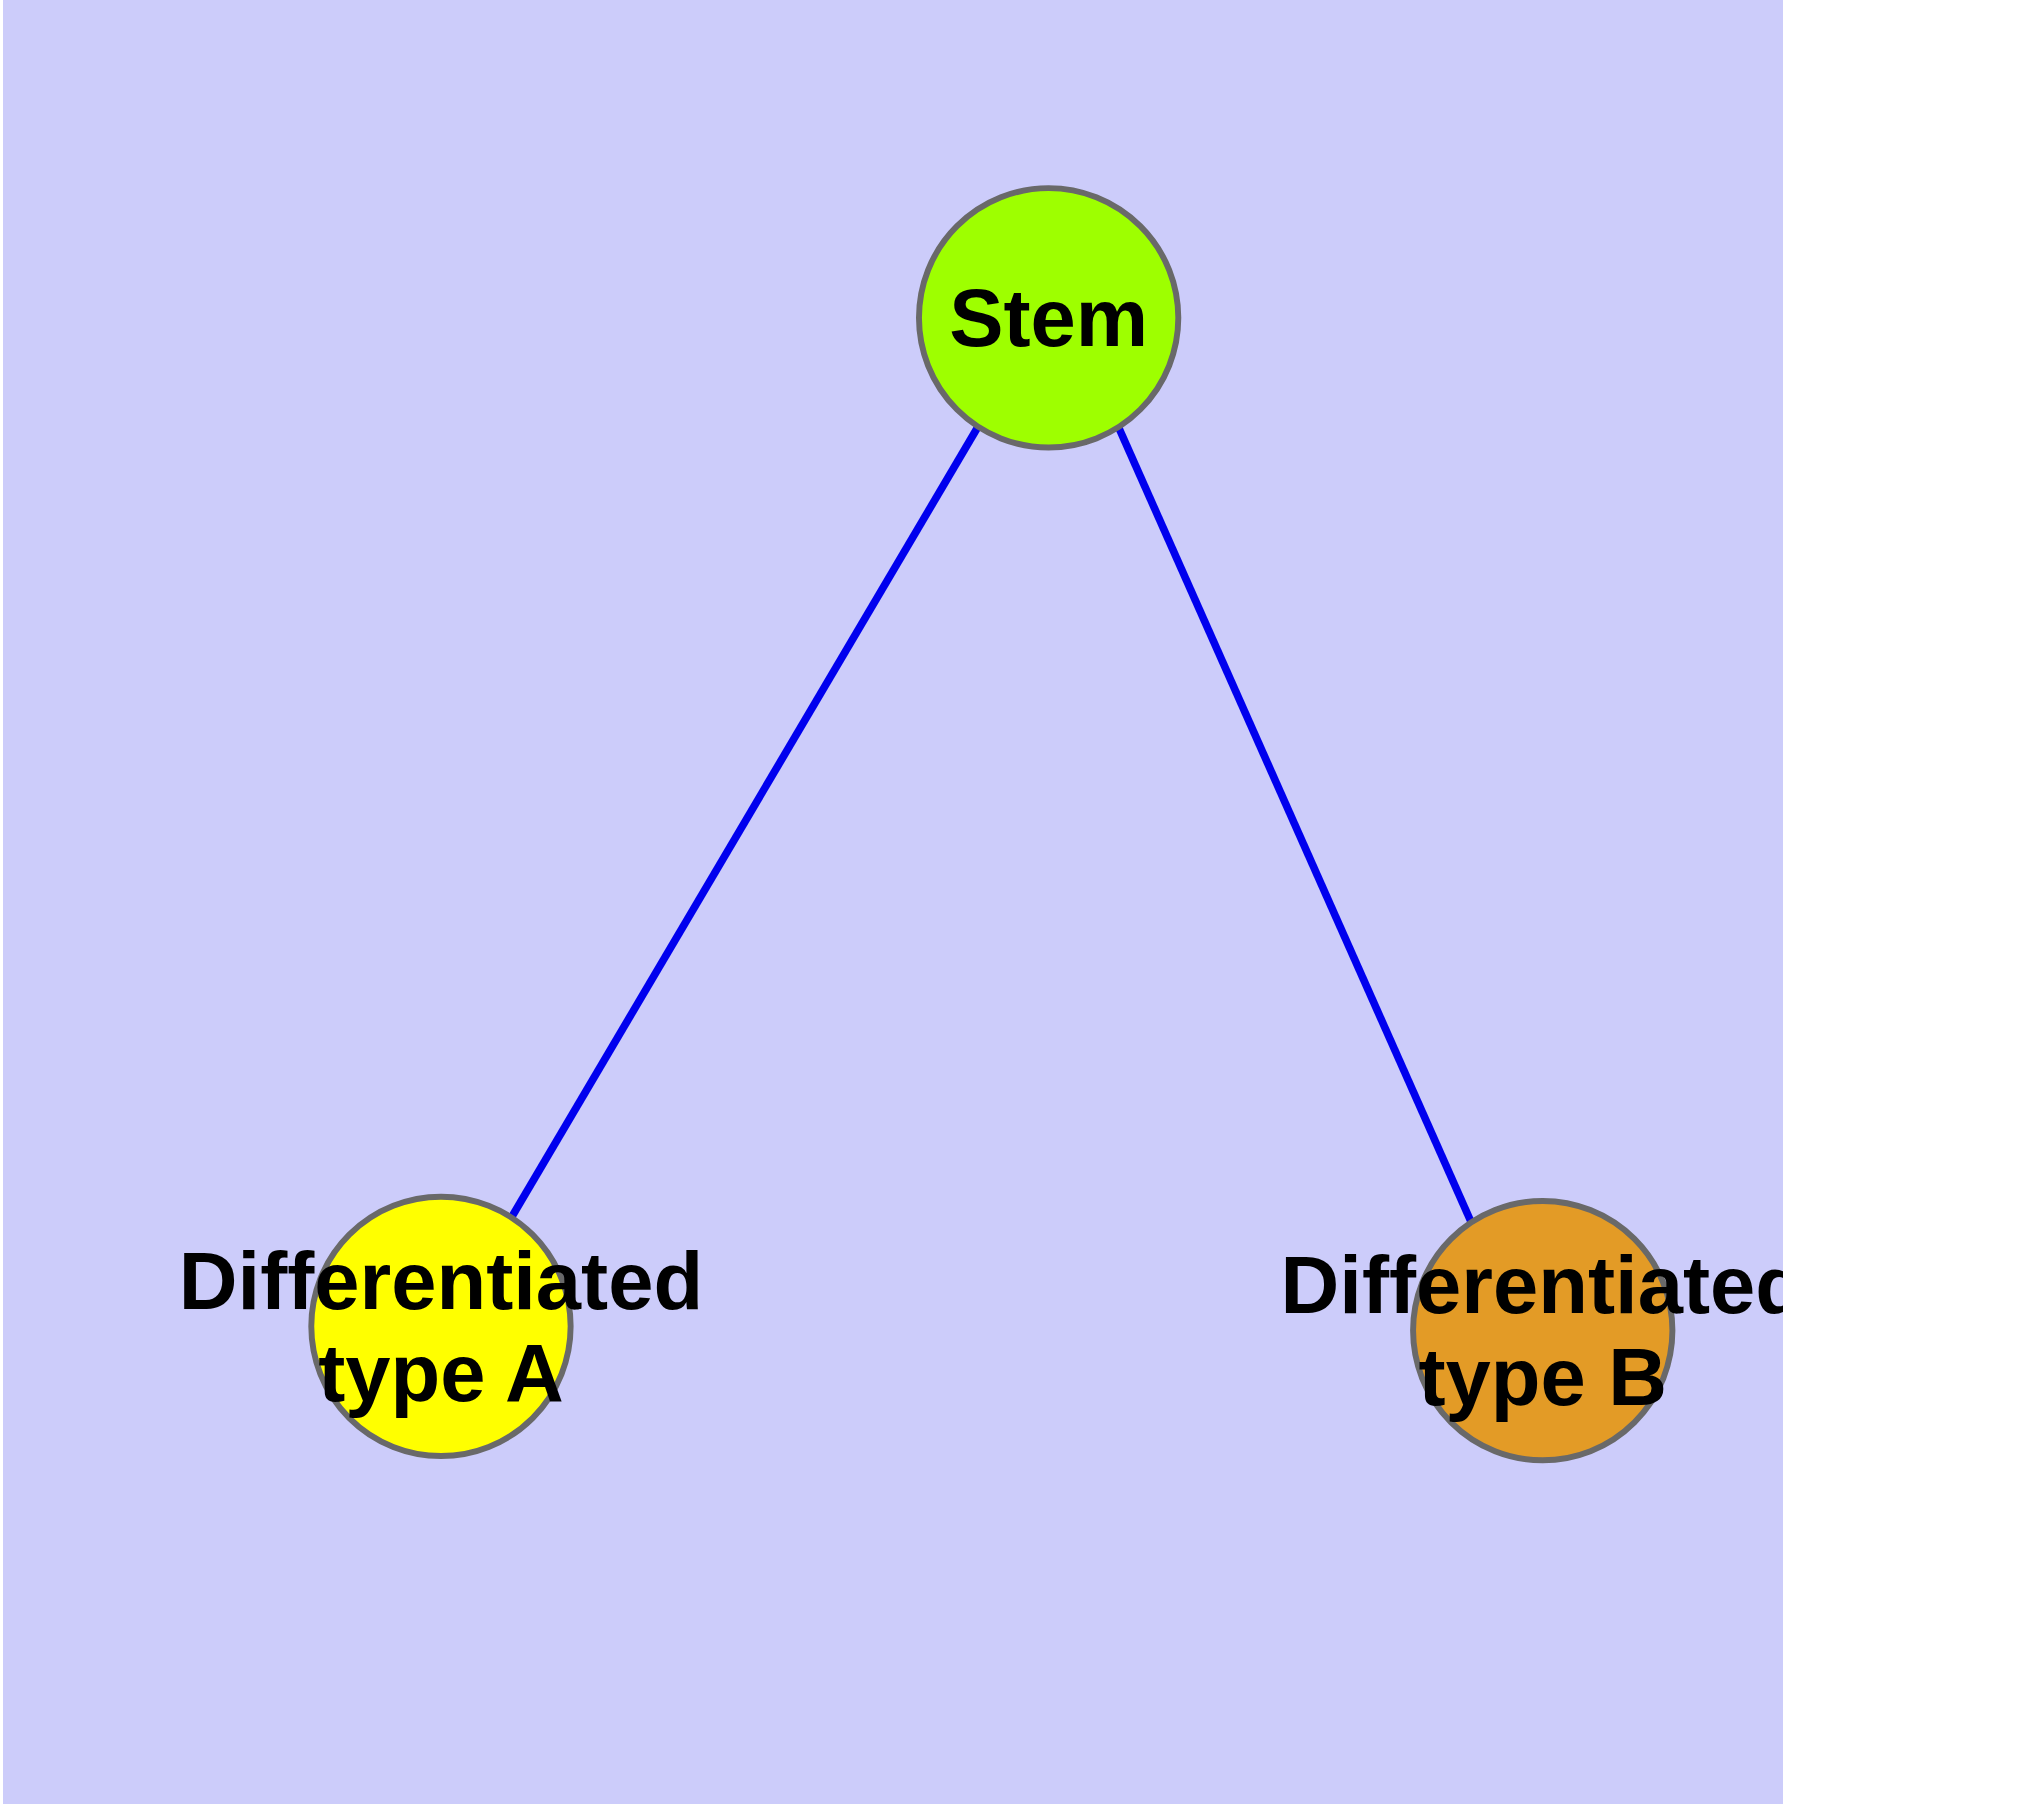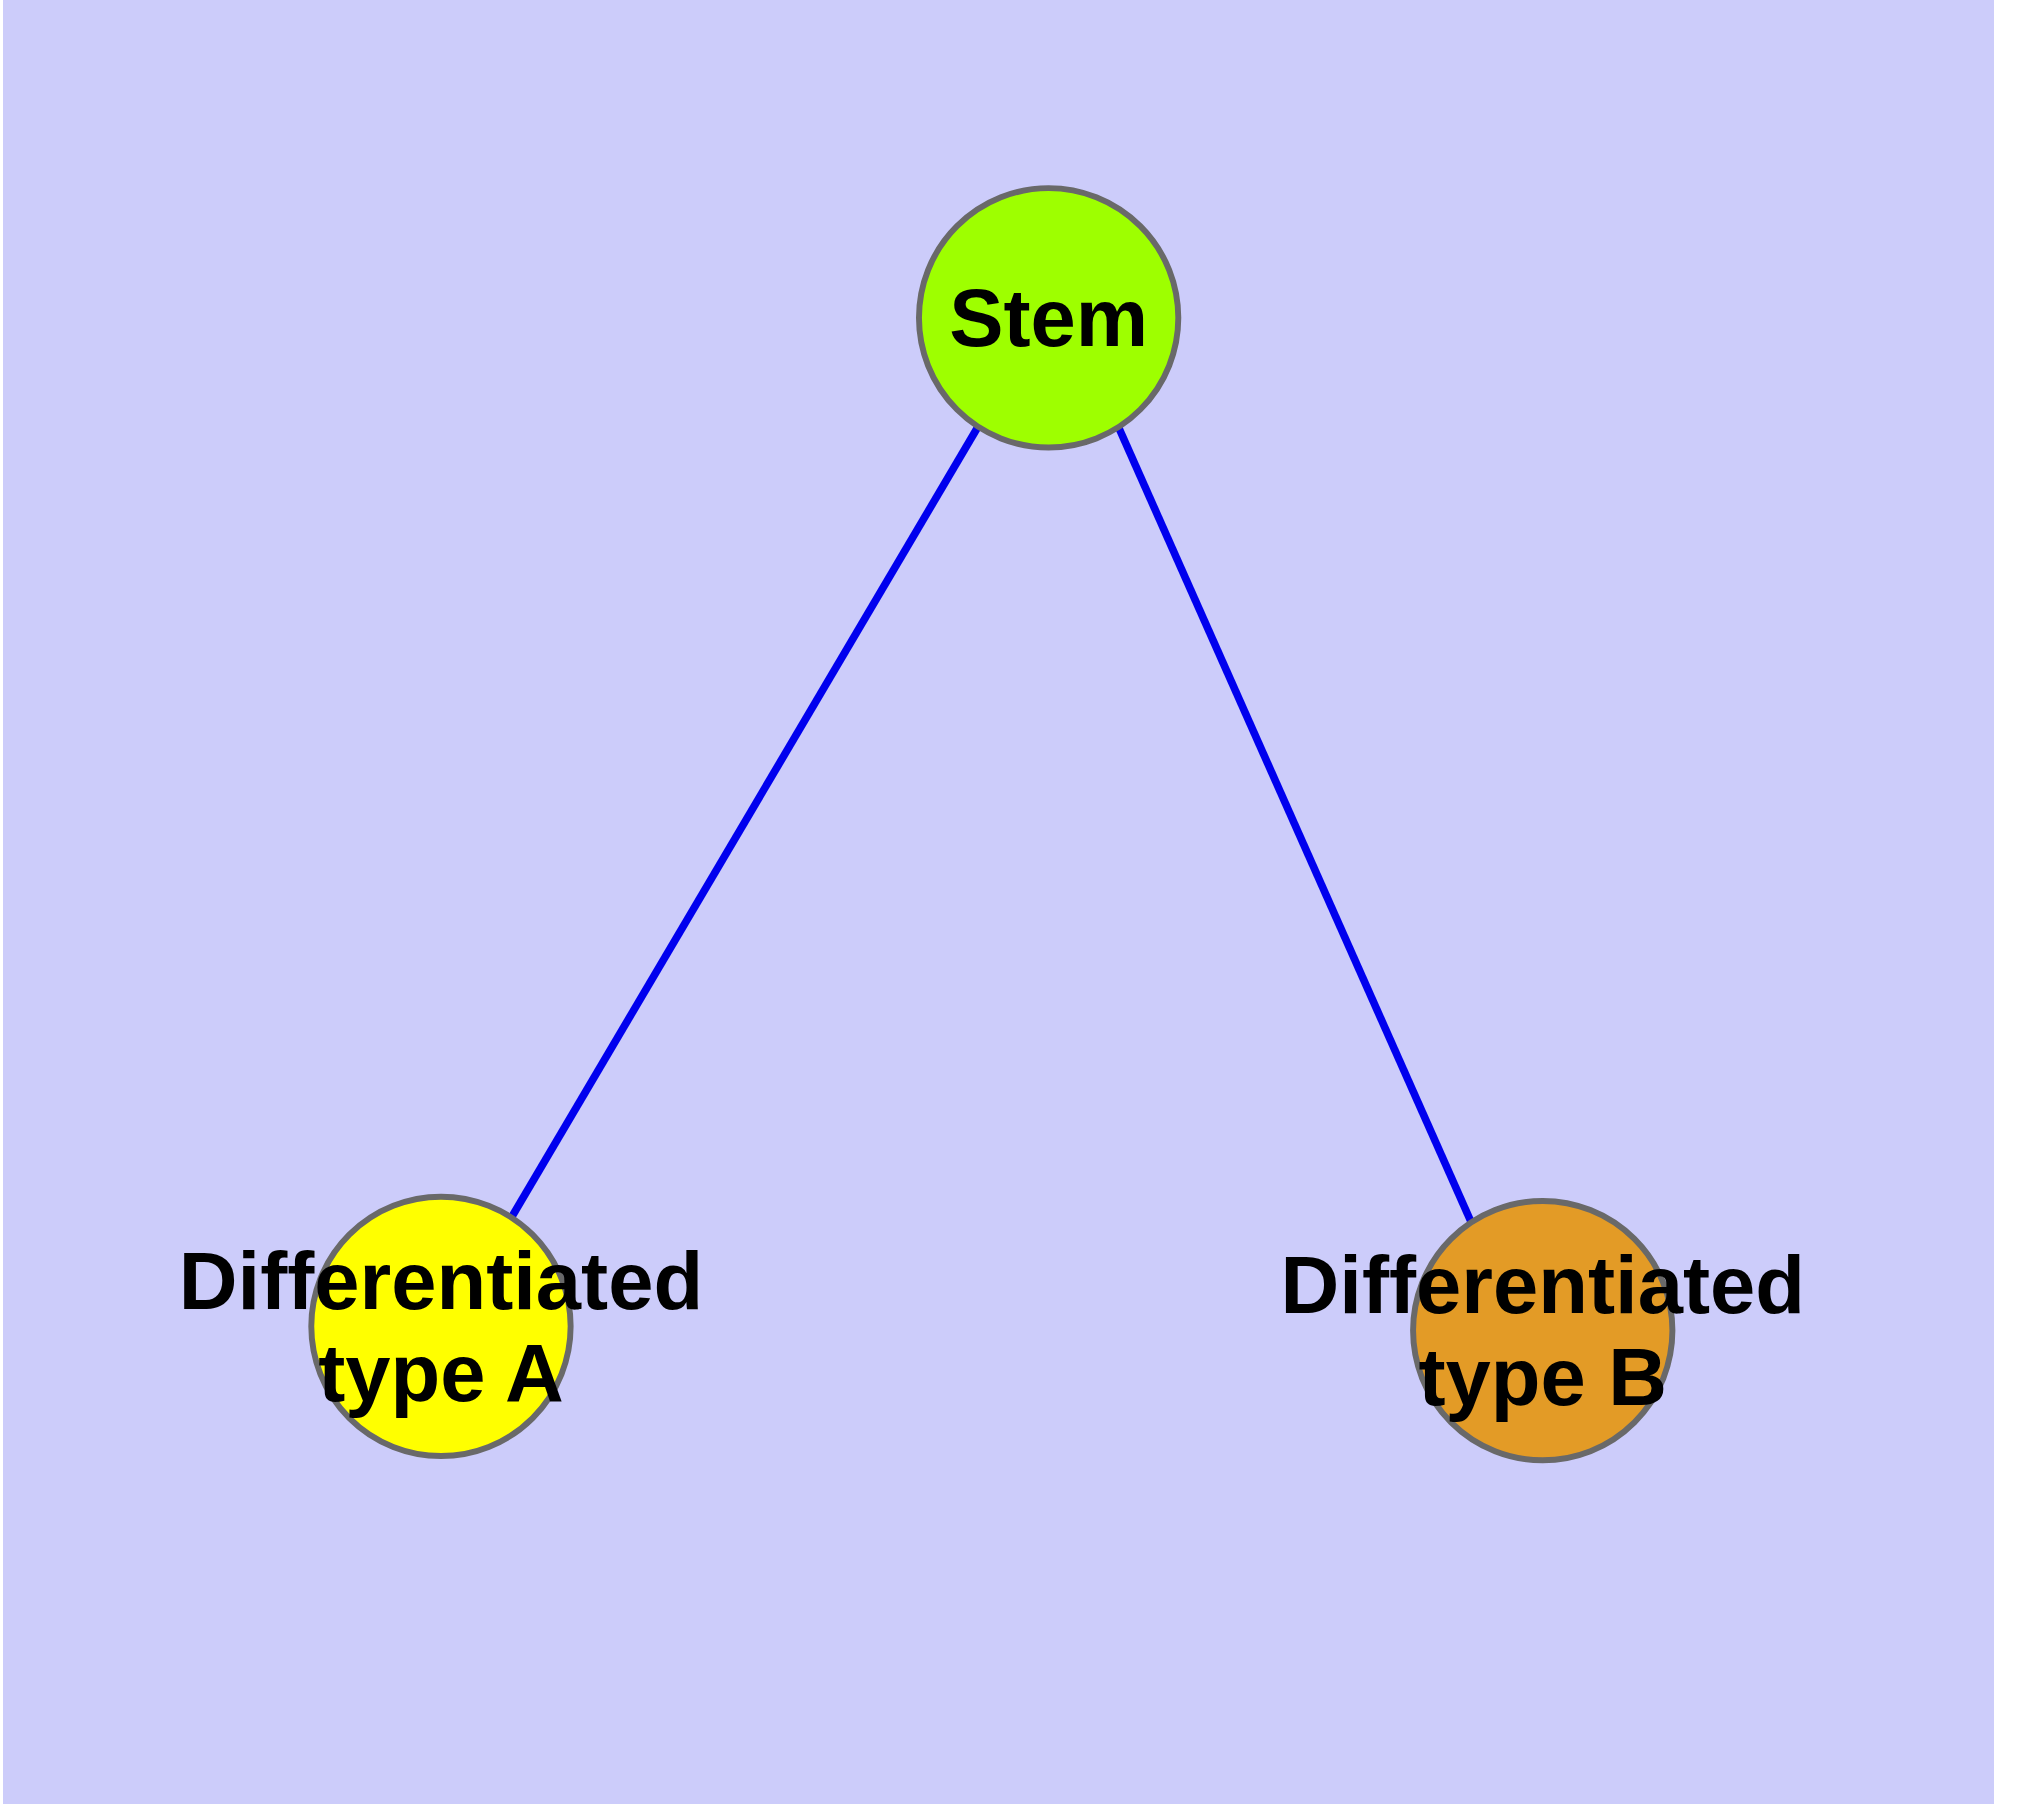--- a/index.html
+++ b/index.html
@@ -2,21 +2,21 @@
 <html style="font-size:13.6px"><head>
 <meta charset="utf-8">
 <style>
   html, body {
     margin: 0;
     padding: 0;
     background: #ffffff;
   }
   #stage {
     position: relative;
-    width: 1994px;
+    width: 1783px;
     height: 1812px;
     background: #ffffff;
     overflow: hidden;
     font-family: "Liberation Sans", sans-serif;
   }
   #canvas-bg {
     position: absolute;
     left: 3.4px;
     top: 0px;
     width: 2017px;

